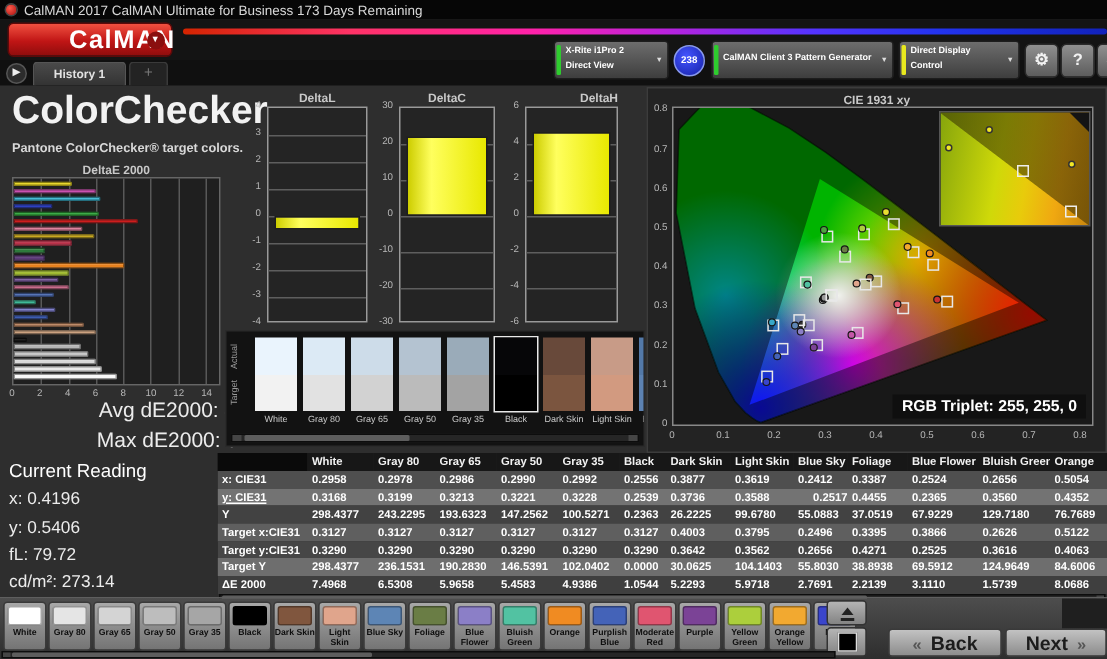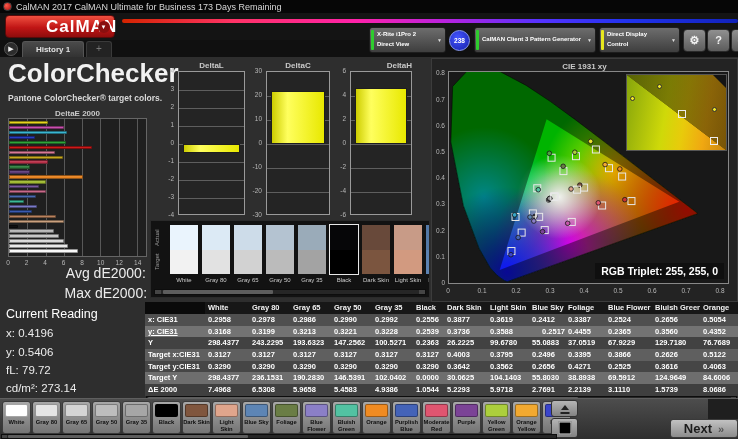--- a/index.html
+++ b/index.html
@@ -588,20 +588,23 @@
     </div>
   <div class="abs ctl" style="left:551px;top:1px;width:27px;height:17px;">
     <div style="position:absolute;left:50%;top:4px;transform:translateX(-50%);width:0;height:0;border-left:4px solid transparent;border-right:4px solid transparent;border-bottom:5px solid #222;"></div>
     <div style="position:absolute;left:50%;top:11px;transform:translateX(-50%);width:9px;height:2px;background:#222;"></div>
   </div>
   <div class="abs ctl" style="left:551px;top:19px;width:27px;height:20px;">
     <div style="position:absolute;left:50%;top:50%;transform:translate(-50%,-50%);width:13px;height:13px;background:#000;border:1px solid #ddd;"></div>
   </div>
   <div class="abs" style="left:708px;top:0;width:30px;height:20px;background:#1f1f1f;"></div>
   <div id="transport"></div>
+  <div class="abs navbtn" style="left:592px;top:20px;width:76px;height:19px;">
+    <span class="navchev">«&nbsp;&nbsp;</span><span>Back</span>
+  </div>
   <div class="abs navbtn" style="left:670px;top:20px;width:68px;height:19px;">
     <span>Next</span><span class="navchev">&nbsp;&nbsp;»</span>
   </div>
   <div class="sbar" style="position:absolute;left:1px;top:35px;width:556px;height:5px;">
     <div class="ar" style="left:0;width:5px;"></div>
     <div class="handle" style="left:6px;width:240px;"></div>
   </div>
 </div>
 
 <div class="abs detick" style="left: 2px; top: 259px;">0</div>

